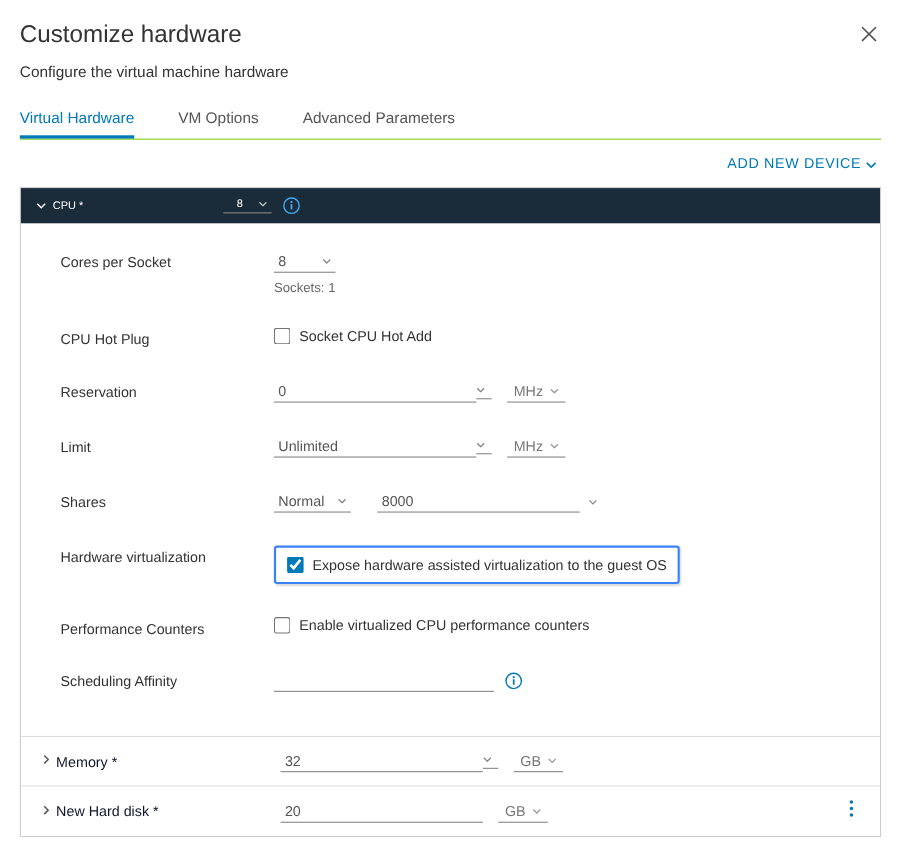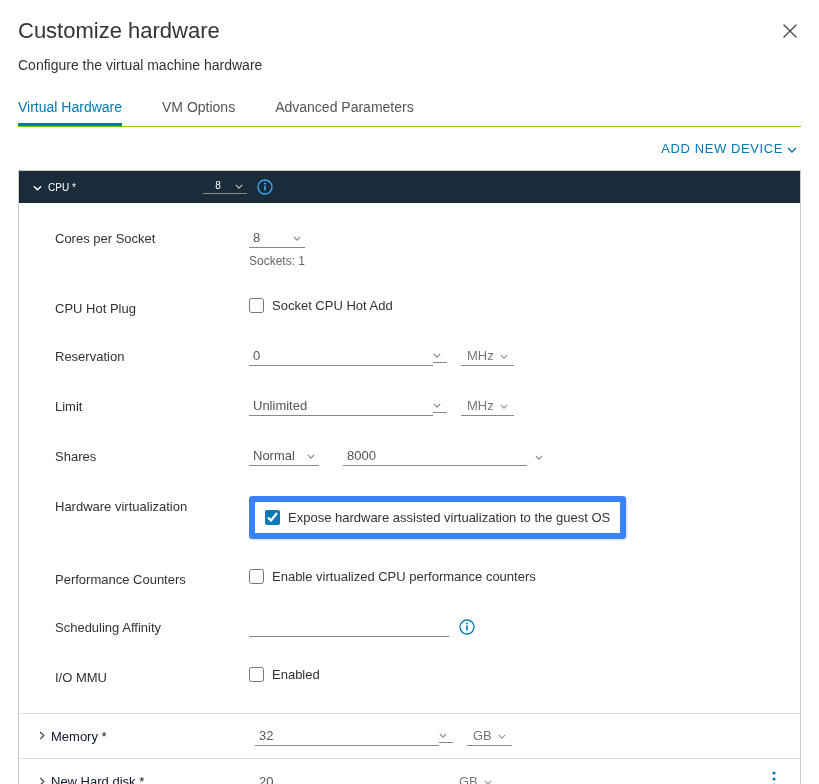--- a/index.html
+++ b/index.html
@@ -176,21 +176,21 @@
     font-size: 13px;
     color: #333;
   }
   .chk input {
     width: 15px;
     height: 15px;
     margin-right: 8px;
     accent-color: #0079b8;
   }
   .highlight {
-    border: 6px solid #3b82f6;
+    border: 2px solid #3b82f6;
     border-radius: 3px;
     padding: 8px 10px;
     display: inline-flex;
     box-shadow: 1px 1px 2px rgba(0,0,0,.15);
   }
   .combo {
     display: flex;
     align-items: center;
   }
   .combo .u-input { min-width: 176px; }
@@ -407,27 +407,20 @@
           <span class="info-icon" style="margin-left:10px;">
             <svg width="16" height="16" viewBox="0 0 16 16">
                 <circle cx="8" cy="8" r="7" fill="none" stroke="#0079b8" stroke-width="1.3"></circle>
                 <circle cx="8" cy="4.6" r="1" fill="#0079b8"></circle>
                 <rect x="7.2" y="6.5" width="1.6" height="5" fill="#0079b8"></rect>
               </svg>
           </span>
         </div>
       </div>
 
-      <div class="row tight">
-        <div class="label">I/O MMU</div>
-        <label class="chk">
-          <input type="checkbox" style="">
-          <span>Enabled</span>
-        </label>
-      </div>
     </div>
 
     <div class="subrow">
       <span class="caret">
         <svg width="6" height="9" viewBox="0 0 6 10">
             <path d="M1 1 L5 5 L1 9" fill="none" stroke="#555" stroke-width="1.5"></path>
           </svg>
       </span>
       <span class="sublabel">Memory *</span>
       <div class="combo">

